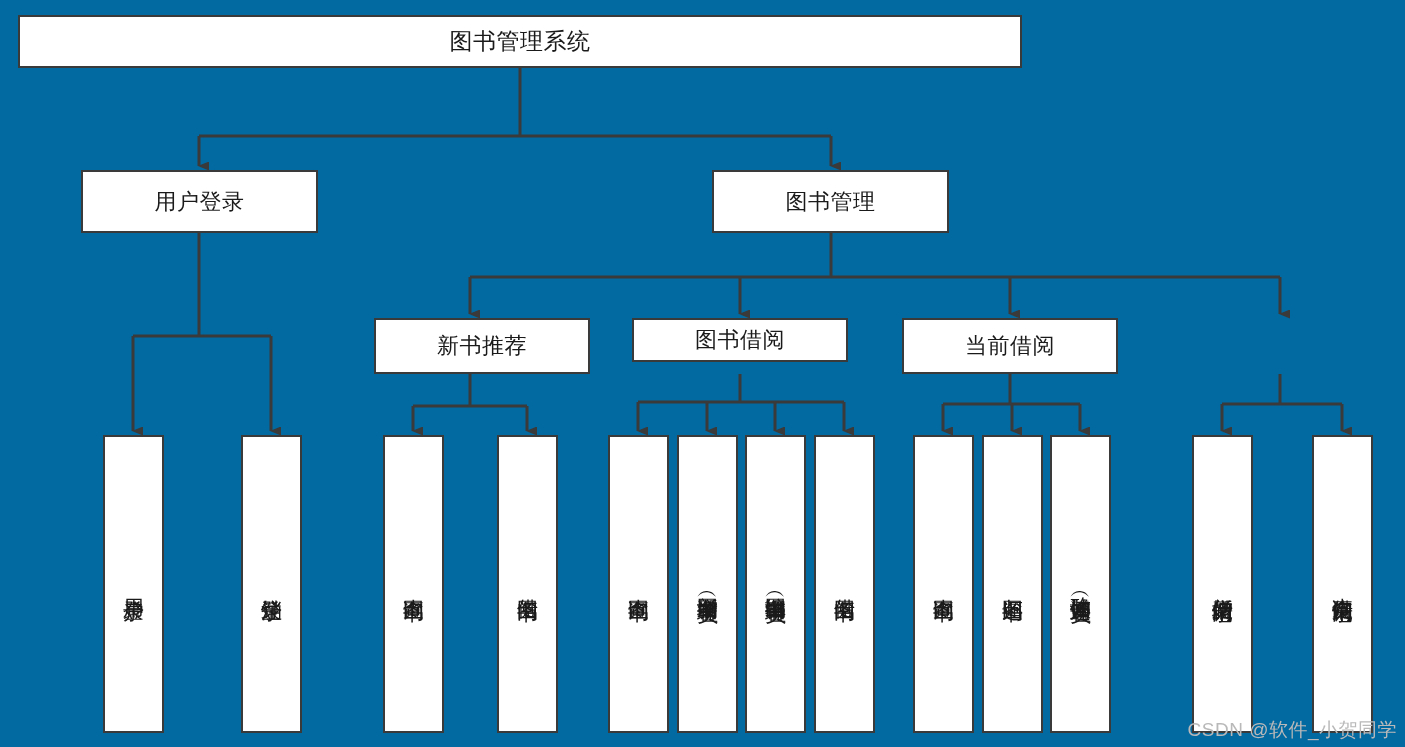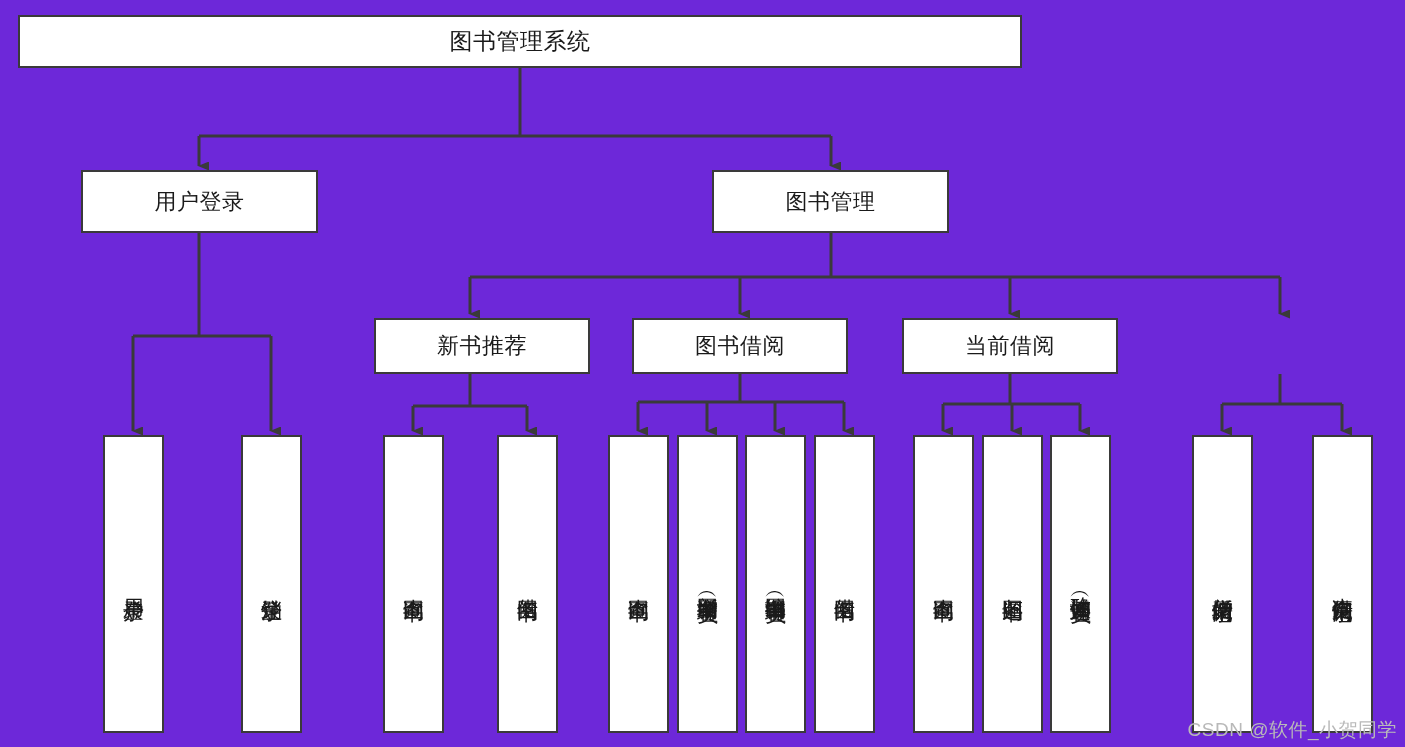--- a/index.html
+++ b/index.html
@@ -7,21 +7,21 @@
     padding: 0;
     background: #ffffff;
   }
   body {
     font-family: "Liberation Sans", "DejaVu Sans", sans-serif;
   }
   #canvas {
     position: relative;
     width: 1405px;
     height: 747px;
-    background: #6d28d9;
+    background: #0369a1;
     overflow: hidden;
   }
   svg.wires {
     position: absolute;
     left: 0;
     top: 0;
     width: 1405px;
     height: 747px;
     pointer-events: none;
   }
@@ -129,21 +129,21 @@
   <div class="node horiz" style="left:81px; top:170px; width:237px; height:63px;">
     <span class="lbl">用户登录</span>
   </div>
   <div class="node horiz" style="left:712px; top:170px; width:237px; height:63px;text-align:center;">
     <span class="lbl">图书管理</span>
   </div>
 
   <div class="node horiz" style="left:362px; top:318px; width:216px; height:56px;margin-left:12px;">
     <span class="lbl">新书推荐</span>
   </div>
-  <div class="node horiz" style="left:632px; top:318px; width:216px; height:56px;">
+  <div class="node horiz" style="left:632px; top:318px; width:216px; height:44px;">
     <span class="lbl">图书借阅</span>
   </div>
   <div class="node horiz" style="left:902px; top:318px; width:216px; height:56px;">
     <span class="lbl">当前借阅</span>
   </div>
 
   <div class="node vert" style="left:103px; top:435px; width:61px; height:298px;">
     <span class="lbl">用户登录</span>
   </div>
   <div class="node vert" style="left:241px; top:435px; width:61px; height:298px;">

